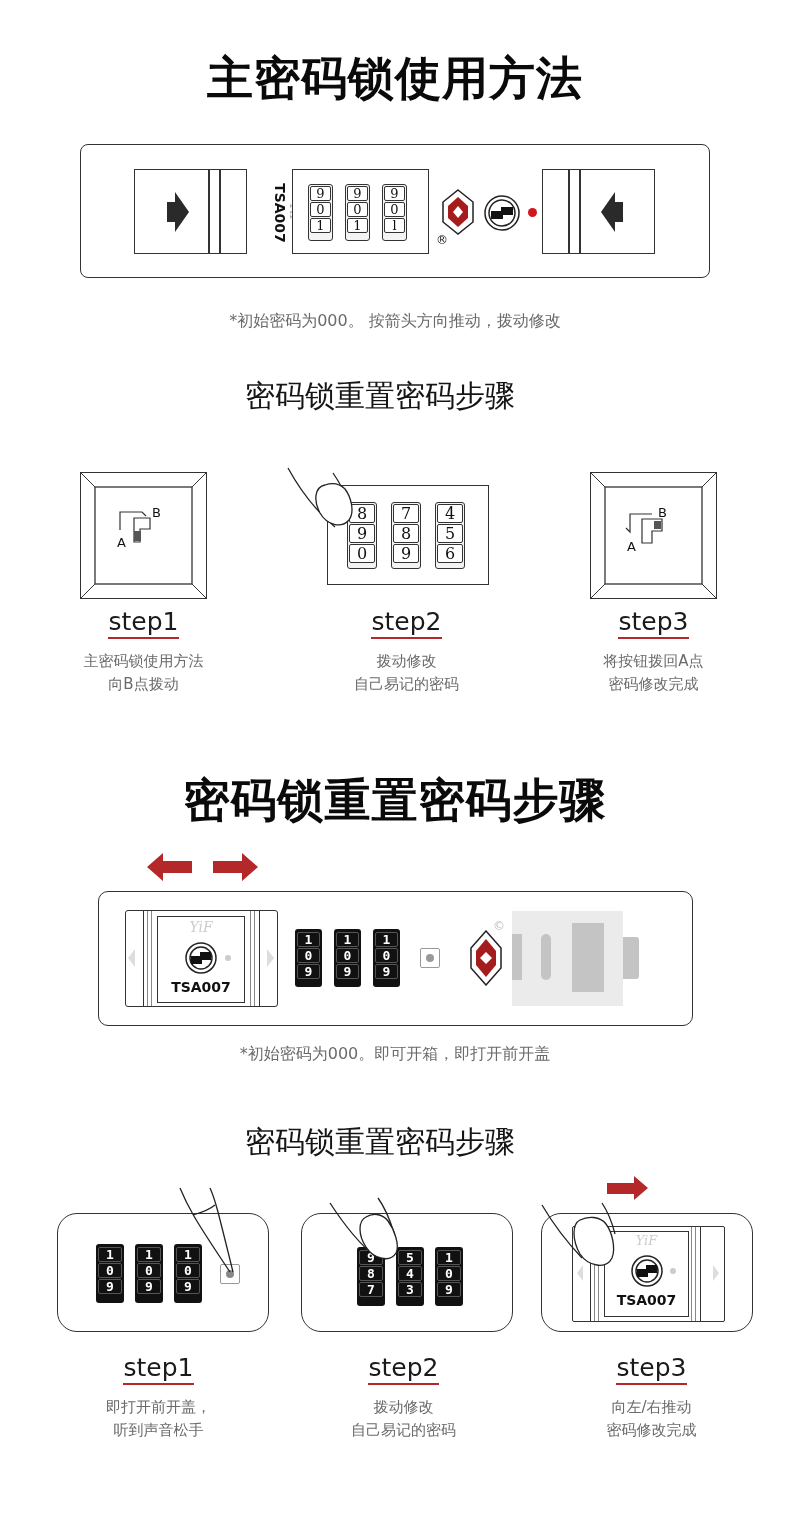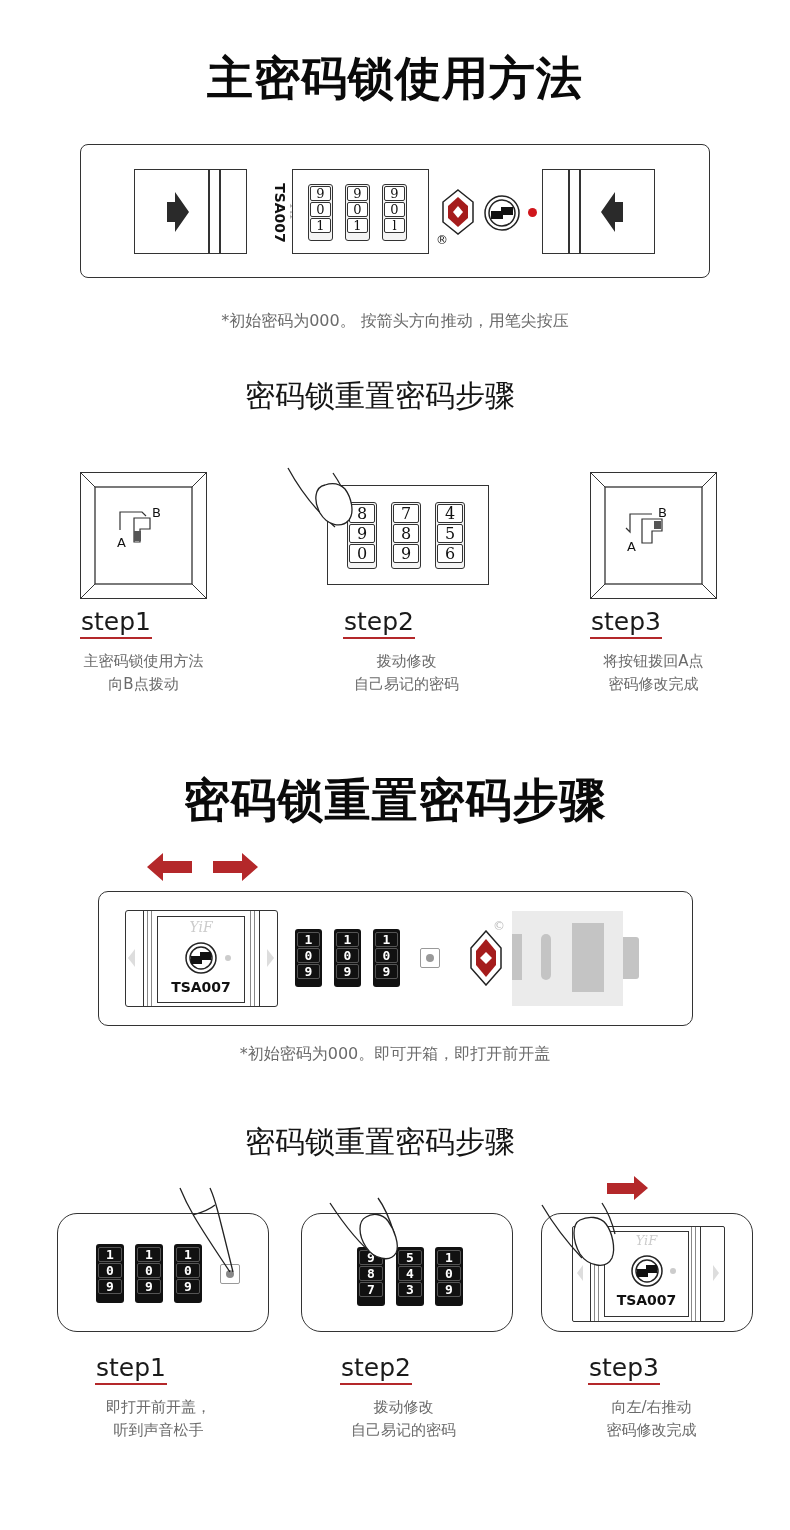--- a/index.html
+++ b/index.html
@@ -1,21 +1,21 @@
 <!DOCTYPE html>
 <html><head>
 <meta charset="utf-8">
 <style>
   * { margin:0; padding:0; box-sizing:border-box; }
   body { width:790px; height:1530px; background:#ffffff; position:relative; overflow:hidden; font-family:"DejaVu Sans", sans-serif; color:#111; }
   .abs { position:absolute; }
   .main-title { position:absolute; left:0; width:790px; text-align:center; font-weight:bold; font-size:46px; color:#0a0a0a; letter-spacing:1px; }
   .sub-title { position:absolute; left:0; width:760px; text-align:center; font-size:30px; color:#151515; }
   .note { position:absolute; left:0; width:790px; text-align:center; font-size:16px; color:#6a6a6a; }
-  .step-label { position:absolute; text-align:left; font-size:25px; color:#1a1a1a;text-decoration:underline; }
+  .step-label { position:absolute; text-align:center; font-size:25px; color:#1a1a1a;text-decoration:underline; }
   .step-label span { display:inline-block; border-bottom:2px solid #b4282a; line-height:30px; padding:0 1px; }
   .step-desc { position:absolute; text-align:center; font-size:15px; color:#6a6a6a; line-height:23px; }
 
   .panel { position:absolute; border:1.5px solid #333; border-radius:8px; background:#fff; }
   .slider { position:absolute; border:1.5px solid #333; background:#fff; }
   .dial-box { position:absolute; border:1.5px solid #333; background:#fff; }
   .wheel { position:absolute; border:1.5px solid #333; border-radius:3px; background:#f4f4f4; }
   .digit { display:block; border:1px solid #333; border-radius:2px; margin:1px; height:15px; font-family:"DejaVu Serif", serif; font-size:13px; text-align:center; line-height:14px; background:#fff; }
   .bwheel { position:absolute; background:#111; border-radius:3px; padding:2px; }
   .bdigit { display:block; height:15px; margin:1px 0; border:1px solid #555; border-radius:2px; color:#fff; font-family:"DejaVu Sans Mono", monospace; font-weight:bold; font-size:13px; line-height:14px; text-align:center; }
@@ -76,21 +76,21 @@
 
   <div class="slider" style="left:461px;top:24px;width:113px;height:85px;">
     <div class="abs" style="left:25px;top:0;width:1.5px;height:100%;background:#333;"></div>
     <div class="abs" style="left:36px;top:0;width:1.5px;height:100%;background:#333;"></div>
     <svg class="abs" style="left:56px;top:22px;" width="26" height="40">
         <polygon points="24,10 16,10 16,0 2,20 16,40 16,30 24,30" fill="#2a2a2a"></polygon>
       </svg>
   </div>
 </div>
 
-<div class="note" style="top:311px;">*初始密码为000。 按箭头方向推动，用笔尖按压</div>
+<div class="note" style="top:311px;">*初始密码为000。 按箭头方向推动，拨动修改</div>
 <div class="sub-title" style="top:376px;">密码锁重置密码步骤</div>
 
 <div class="bevel" style="left:80px;top:472px;width:127px;height:127px;">
   <svg class="abs" style="left:-1px;top:-1px;" width="127" height="127">
     <rect x="15" y="15" width="97" height="97" fill="none" stroke="#333" stroke-width="1.3"></rect>
     <line x1="0" y1="0" x2="15" y2="15" stroke="#333"></line>
       <line x1="127" y1="0" x2="112" y2="15" stroke="#333"></line>
     <line x1="0" y1="127" x2="15" y2="112" stroke="#333"></line>
       <line x1="127" y1="127" x2="112" y2="112" stroke="#333"></line>
     <polyline points="40,58 40,40 62,40 66,44" fill="none" stroke="#333" stroke-width="1.2"></polyline>

